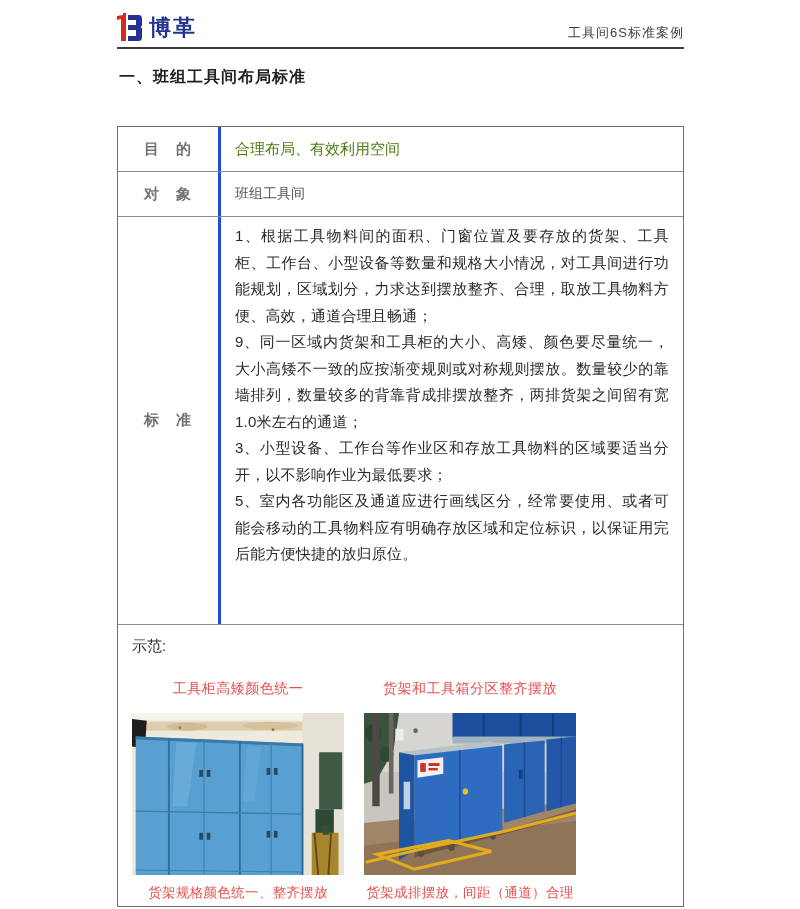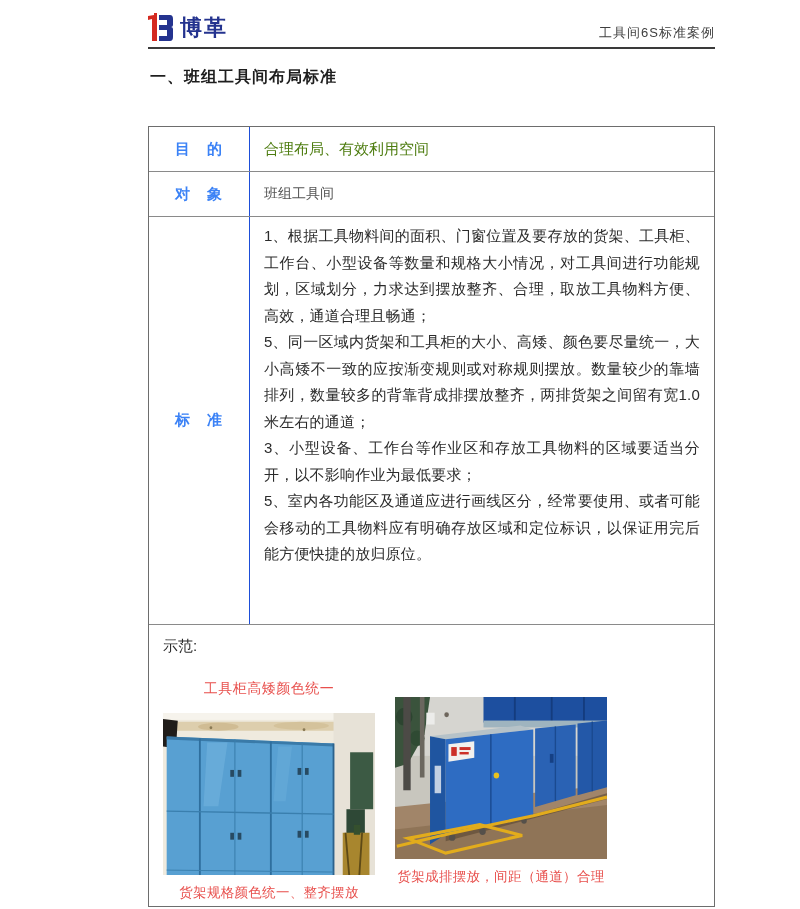--- a/index.html
+++ b/index.html
@@ -1,40 +1,40 @@
 <!DOCTYPE html>
 <html><head>
 <meta charset="utf-8">
 <style>
   html,body{margin:0;padding:0;background:#ffffff;}
   body{
     width:800px;height:909px;position:relative;
     font-family:"Liberation Sans","DejaVu Sans",sans-serif;
     color:#2c2c2c;-webkit-font-smoothing:antialiased;
   }
-  .content{position:absolute;left:117px;top:0;width:567px;margin-left:31px;}
+  .content{position:absolute;left:117px;top:0;width:567px;}
 
   
   .header{display:flex;justify-content:space-between;align-items:flex-end;padding-top:9px;height:34px;}
   .logo{display:flex;align-items:center;gap:6px;}
   .logo-mark{width:26px;height:30px;display:block;}
   .logo-text{font-size:22px;font-weight:bold;color:#24338f;letter-spacing:2px;line-height:1;}
   .doc-title{font-size:13px;color:#3e3e3e;padding-bottom:1px;letter-spacing:1px;}
   .header-rule{height:2px;background:#3a3a3a;margin-top:4px;}
 
   
   .page-title{font-size:16px;font-weight:bold;color:#1e1e1e;margin:18px 0 0 2px;letter-spacing:1px;line-height:20px;}
 
   
   .spec-table{margin-top:39px;border:1px solid #6d6d6d;background:#fff;}
   .trow{display:flex;}
   .trow + .trow{border-top:1px solid #8a8a8a;}
-  .cell-label{flex:0 0 100px;width:100px;border-right:1px solid #1d4ed8;
+  .cell-label{flex:0 0 100px;width:100px;border-right:3px solid #1d4ed8;
     display:flex;align-items:center;justify-content:center;
-    font-size:15px;font-weight:bold;color:#3b82f6;letter-spacing:1px;}
+    font-size:15px;font-weight:bold;color:#737373;letter-spacing:1px;}
   .cell-value{flex:1;min-width:0;}
 
   .row-purpose{height:44px;}
   .row-object{height:44px;}
   .row-standard{height:407px;}
   .row-method{height:281px;}
 
   .row-purpose .cell-value{display:flex;align-items:center;padding:0 14px;
     font-size:15px;font-weight:normal;color:#4d7c0f;}
   .row-object .cell-value{display:flex;align-items:center;padding:0 14px;
@@ -84,21 +84,21 @@
 
     <div class="trow row-object">
       <div class="cell-label">对　象</div>
       <div class="cell-value">班组工具间</div>
     </div>
 
     <div class="trow row-standard">
       <div class="cell-label">标　准</div>
       <div class="cell-value">
         <p>1、根据工具物料间的面积、门窗位置及要存放的货架、工具柜、工作台、小型设备等数量和规格大小情况，对工具间进行功能规划，区域划分，力求达到摆放整齐、合理，取放工具物料方便、高效，通道合理且畅通；</p>
-        <p>5、同一区域内货架和工具柜的大小、高矮、颜色要尽量统一，大小高矮不一致的应按渐变规则或对称规则摆放。数量较少的靠墙排列，数量较多的背靠背成排摆放整齐，两排货架之间留有宽1.0米左右的通道；</p>
+        <p>9、同一区域内货架和工具柜的大小、高矮、颜色要尽量统一，大小高矮不一致的应按渐变规则或对称规则摆放。数量较少的靠墙排列，数量较多的背靠背成排摆放整齐，两排货架之间留有宽1.0米左右的通道；</p>
         <p>3、小型设备、工作台等作业区和存放工具物料的区域要适当分开，以不影响作业为最低要求；</p>
         <p>5、室内各功能区及通道应进行画线区分，经常要使用、或者可能会移动的工具物料应有明确存放区域和定位标识，以保证用完后能方便快捷的放归原位。</p>
       </div>
     </div>
 
     <div class="trow row-method">
       <div class="cell-value">
         <div class="demo-label">示范:</div>
 
         <div class="figures">
@@ -146,20 +146,21 @@
               <rect x="81" y="122" width="4" height="7" fill="#274a62"></rect>
               <rect x="146" y="56" width="4" height="7" fill="#274a62"></rect>
               <rect x="154" y="56" width="4" height="7" fill="#274a62"></rect>
               <rect x="146" y="120" width="4" height="7" fill="#274a62"></rect>
               <rect x="154" y="120" width="4" height="7" fill="#274a62"></rect>
             </svg>
             <div class="cap-bottom">货架规格颜色统一、整齐摆放</div>
           </div>
 
           <div class="figure">
+            <div class="cap-top">货架和工具箱分区整齐摆放</div>
             <svg class="photo" viewBox="0 0 230 165" preserveAspectRatio="none" aria-hidden="true">
 
               <rect x="0" y="0" width="230" height="120" fill="#d6d5d0"></rect>
               <rect x="0" y="60" width="230" height="60" fill="#c8c6be"></rect>
 
               <polygon points="0,112 230,90 230,165 0,165" fill="#a18569"></polygon>
               <polygon points="0,135 230,110 230,165 0,165" fill="#8f7457"></polygon>
 
               <polygon points="0,0 38,0 32,38 14,68 0,72" fill="#3a533c"></polygon>
               <circle cx="10" cy="20" r="9" fill="#2c4430"></circle>

